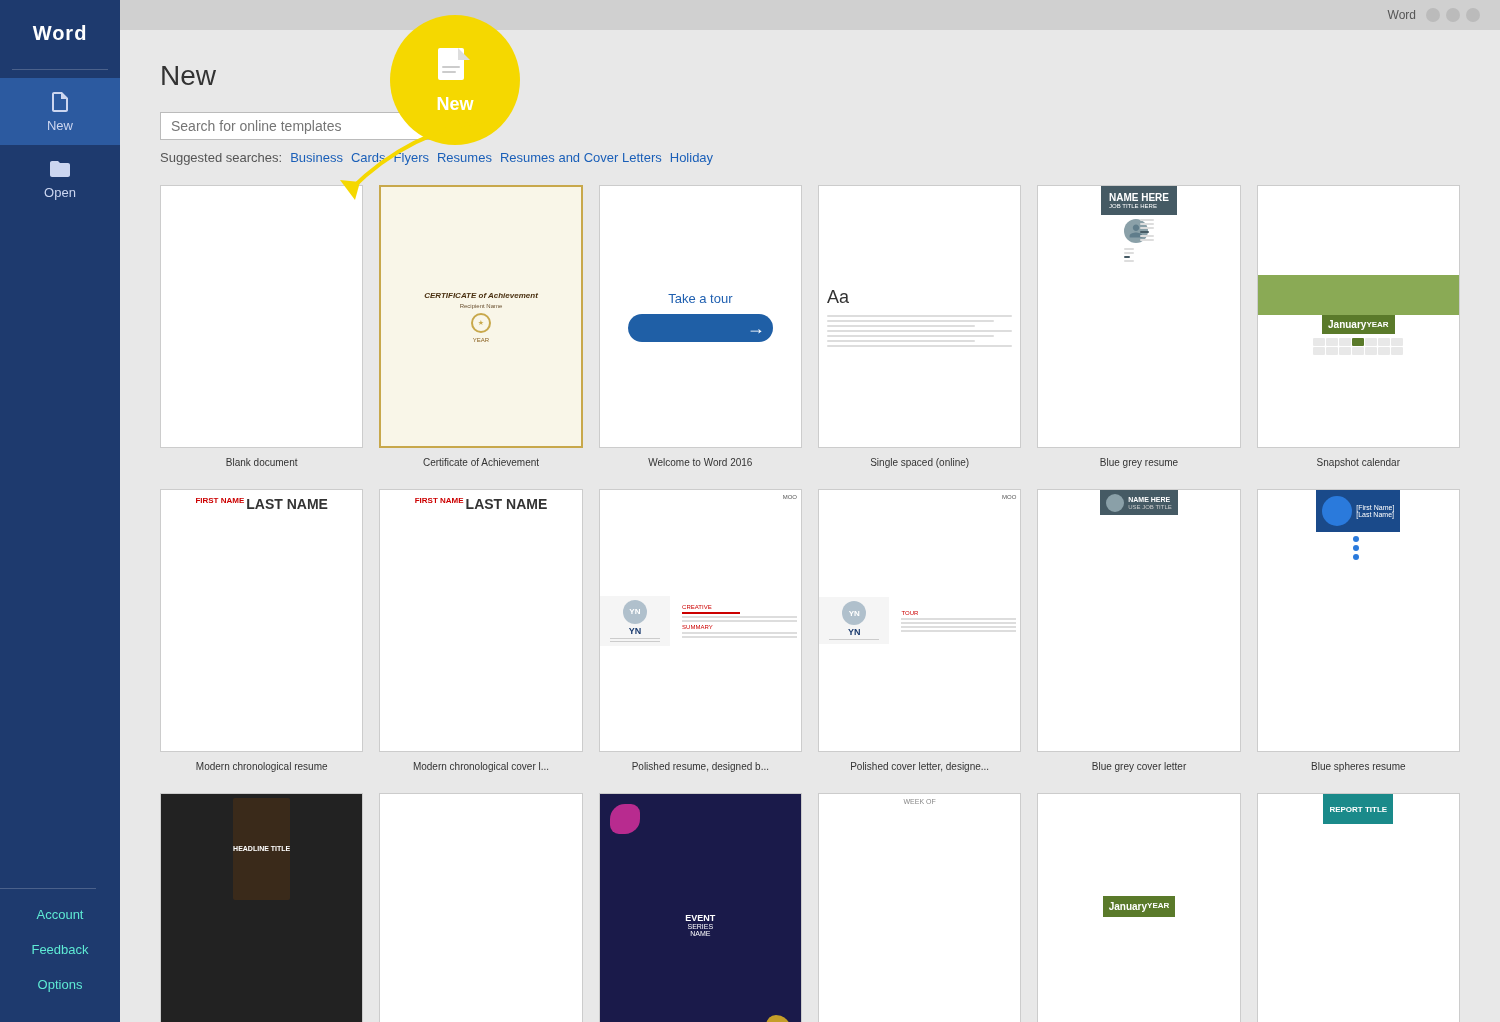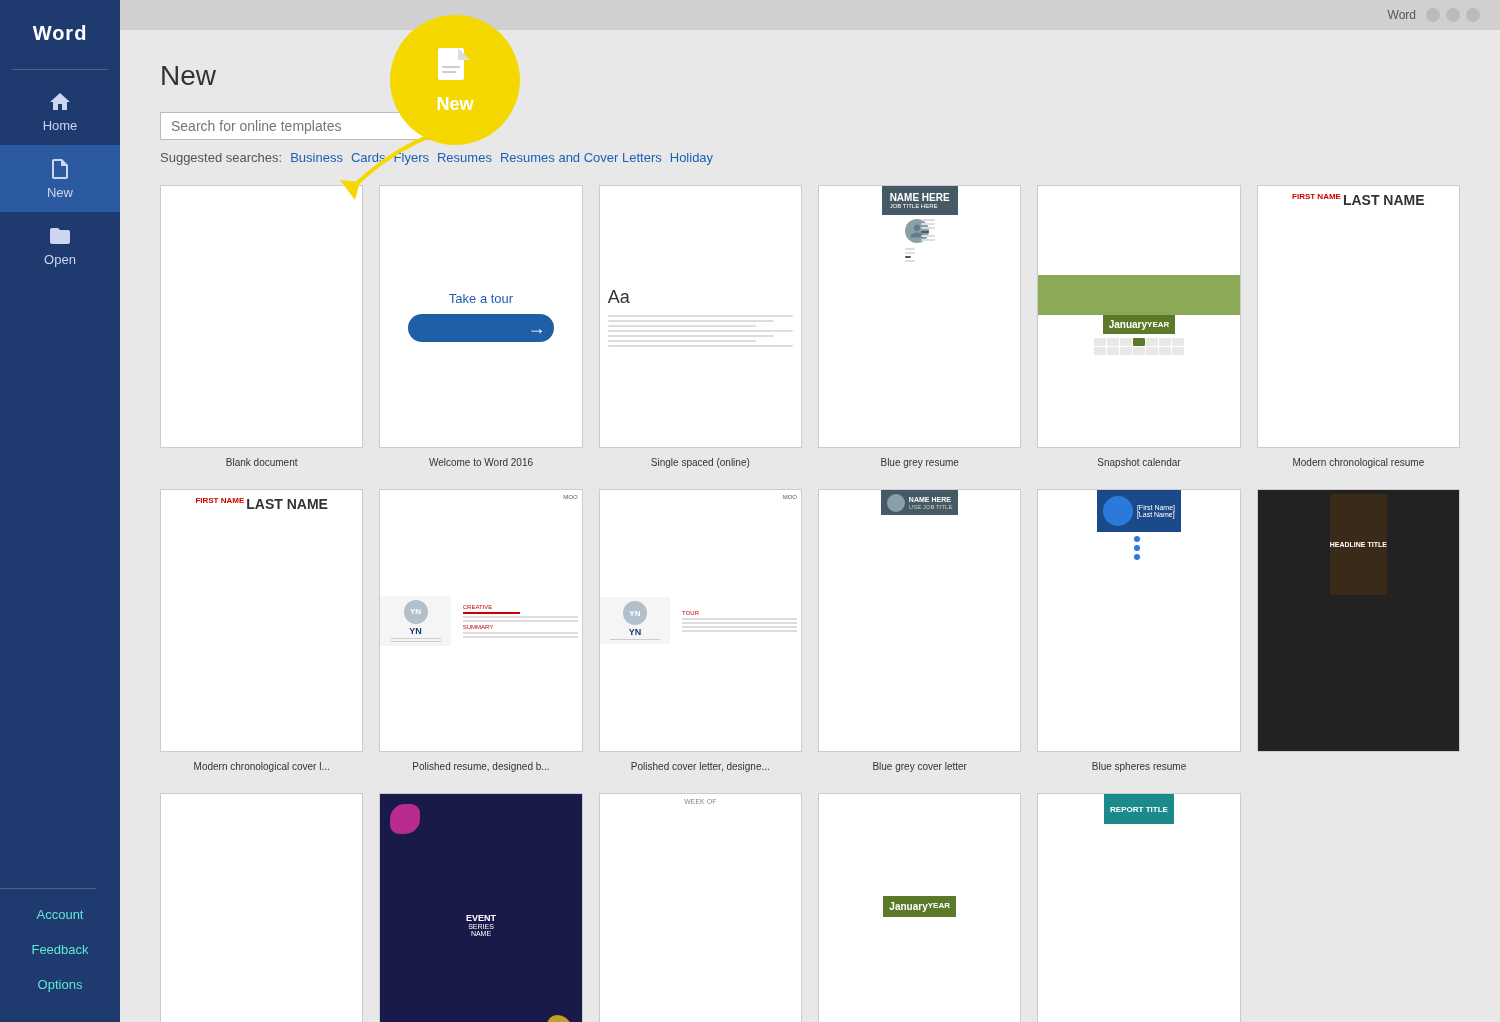--- a/index.html
+++ b/index.html
@@ -477,26 +477,20 @@
     .main::-webkit-scrollbar-track { background: #d0d0d0; }
     .main::-webkit-scrollbar-thumb { background: #bbb; }
   </style>
 </head>
 <body>
 
 <nav class="sidebar">
   <div class="sidebar-brand">Word</div>
   <div class="sidebar-divider"></div>
 
-  <div class="sidebar-item">
-    <svg viewBox="0 0 24 24" xmlns="http://www.w3.org/2000/svg">
-      <path d="M10 20v-6h4v6h5v-8h3L12 3 2 12h3v8z"></path>
-    </svg>
-    <span>Home</span>
-  </div>
 
   <div class="sidebar-item active">
     <svg viewBox="0 0 24 24" xmlns="http://www.w3.org/2000/svg">
       <path d="M14 2H6c-1.1 0-2 .9-2 2v16c0 1.1.9 2 2 2h12c1.1 0 2-.9 2-2V8l-6-6zm4 18H6V4h7v5h5v11z"></path>
     </svg>
     <span>New</span>
   </div>
 
   <div class="sidebar-item">
     <svg viewBox="0 0 24 24" xmlns="http://www.w3.org/2000/svg">
@@ -542,20 +536,29 @@
       <a class="suggested-link">Holiday</a>
     </div>
 
     <div class="templates-grid">
 
       <div class="template-item">
         <div class="template-thumb thumb-blank"></div>
         <span class="template-label">Blank document</span>
       </div>
 
+      <div class="template-item">
+        <div class="template-thumb thumb-certificate">
+          <div class="cert-title">CERTIFICATE of Achievement</div>
+          <div class="cert-sub">Recipient Name</div>
+          <div class="cert-seal">★</div>
+          <div style="font-size:6px;color:#8a6020;">YEAR</div>
+        </div>
+        <span class="template-label">Certificate of Achievement</span>
+      </div>
 
       <div class="template-item">
         <div class="template-thumb thumb-tour">
           <div class="tour-text">Take a tour</div>
           <div class="tour-arrow-bar">
             <span class="tour-arrow">→</span>
           </div>
         </div>
         <span class="template-label">Welcome to Word 2016</span>
       </div>

